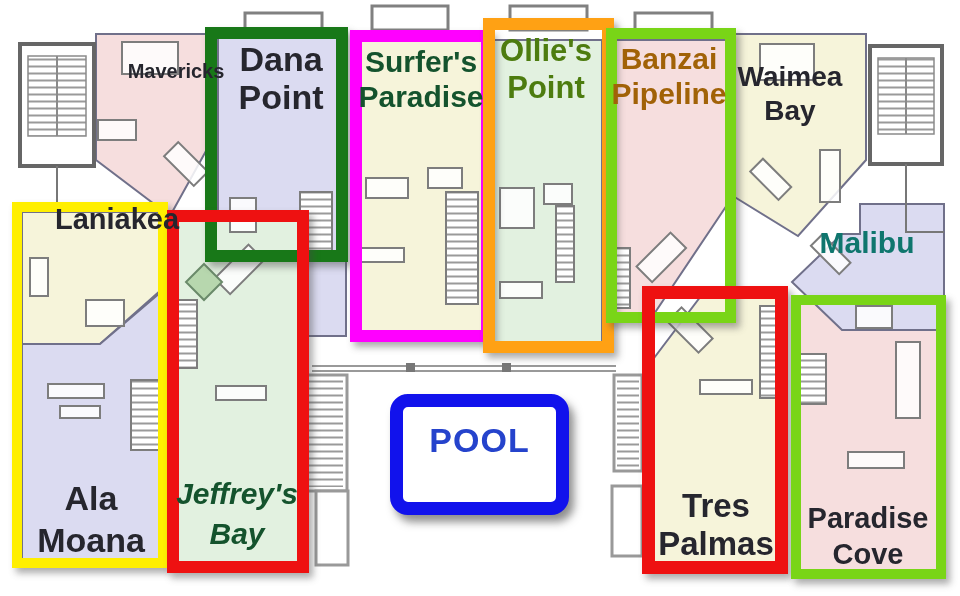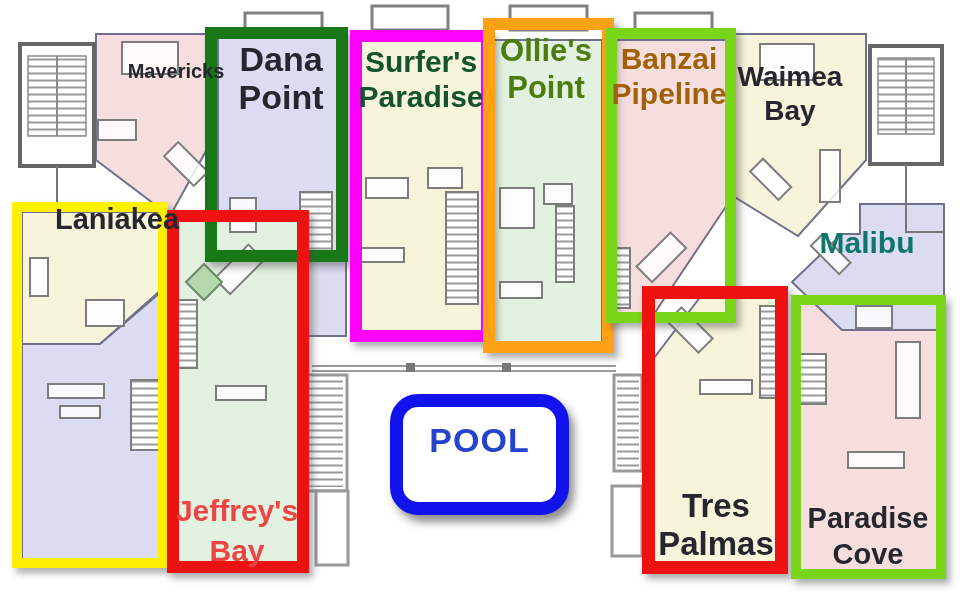--- a/index.html
+++ b/index.html
@@ -6,21 +6,21 @@
   .stage{
     position:relative;width:960px;height:596px;overflow:hidden;background:#ffffff;
     font-family:"Liberation Sans","DejaVu Sans",sans-serif;
   }
   .plan{position:absolute;left:0;top:0;width:960px;height:596px;}
   .hbox{
     position:absolute;box-sizing:border-box;border-style:solid;border-color:#000;
     box-shadow:4px 5px 7px rgba(70,70,70,.45);
   }
   .pool-badge{
-    position:absolute;box-sizing:border-box;border-style:solid;border-radius:28px;
+    position:absolute;box-sizing:border-box;border-style:solid;border-radius:18px;
     box-shadow:5px 7px 9px rgba(50,50,50,.55);
     display:flex;justify-content:center;align-items:flex-start;padding-top:14px;
   }
   .pool-label{font-size:34px;font-weight:bold;letter-spacing:1px;}
   .ulabel{
     position:absolute;transform:translateX(-50%);text-align:center;font-weight:bold;
     white-space:pre-line;line-height:1.1;pointer-events:none;
   }
 </style>
 </head>
@@ -147,20 +147,22 @@
   <div class="ulabel" style="left: 421px; top: 44px; font-size: 30px; line-height: 35px; color: #14532d;">Surfer's
 Paradise</div>
   <div class="ulabel" style="left: 546px; top: 32px; font-size: 31px; line-height: 37px; color: #4d7c0f;">Ollie's
 Point</div>
   <div class="ulabel" style="left: 669px; top: 41px; font-size: 30px; line-height: 35px; color: #a16207;">Banzai
 Pipeline</div>
   <div class="ulabel" style="left: 790px; top: 60px; font-size: 28px; line-height: 34px; color: rgb(38, 38, 46);">Waimea
 Bay</div>
   <div class="ulabel" style="left: 867px; top: 226px; font-size: 30px; color: #0f766e;">Malibu</div>
   <div class="ulabel" style="left: 85px; top: 204px; font-size: 29px; color: rgb(38, 38, 46); margin-left: 32px;">Laniakea</div>
-  <div class="ulabel" style="left: 237px; top: 491px; font-size: 30px; line-height: 40px; color: #ef4444;">Jeffrey's
+  <div class="ulabel" style="left: 91px; top: 477px; font-size: 34px; line-height: 42px; color: rgb(38, 38, 46);">Ala
+Moana</div>
+  <div class="ulabel" style="left: 237px; top: 474px; font-size: 30px; line-height: 40px; color: #14532d; font-style: italic;">Jeffrey's
 Bay</div>
   <div class="ulabel" style="left: 716px; top: 487px; font-size: 33px; line-height: 38px; color: rgb(38, 38, 46); text-align: center;">Tres
 Palmas</div>
   <div class="ulabel" style="left: 868px; top: 500px; font-size: 29px; line-height: 36px; color: rgb(38, 38, 46);">Paradise
 Cove</div>
 
 </div>
 
 </body></html>

